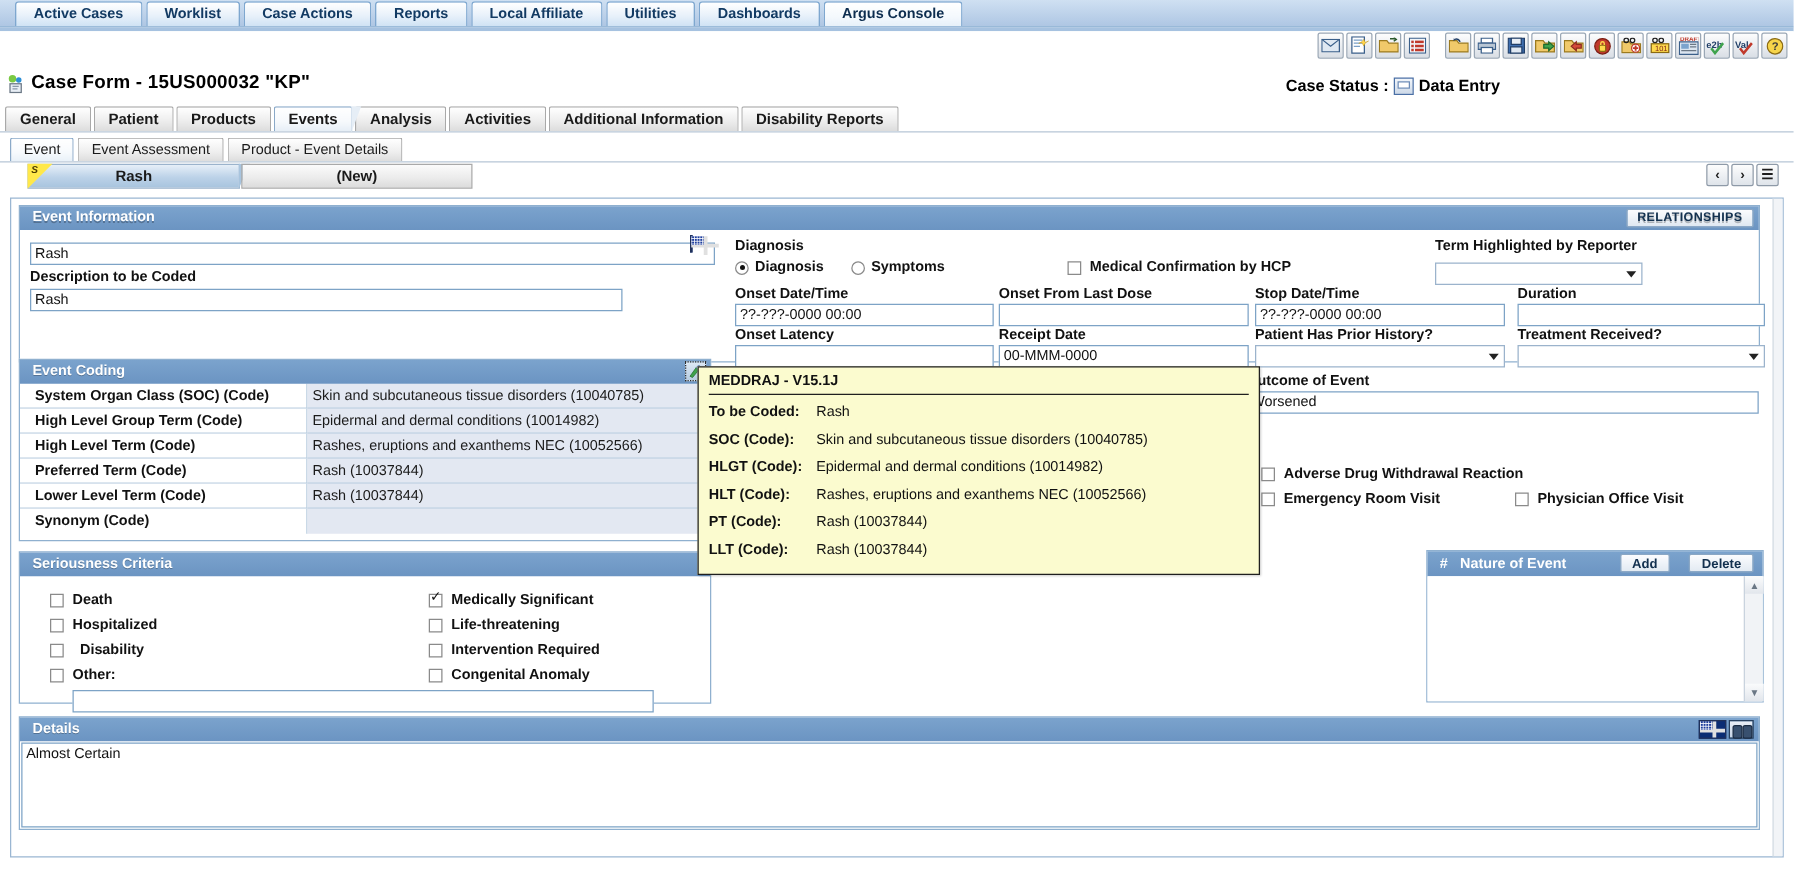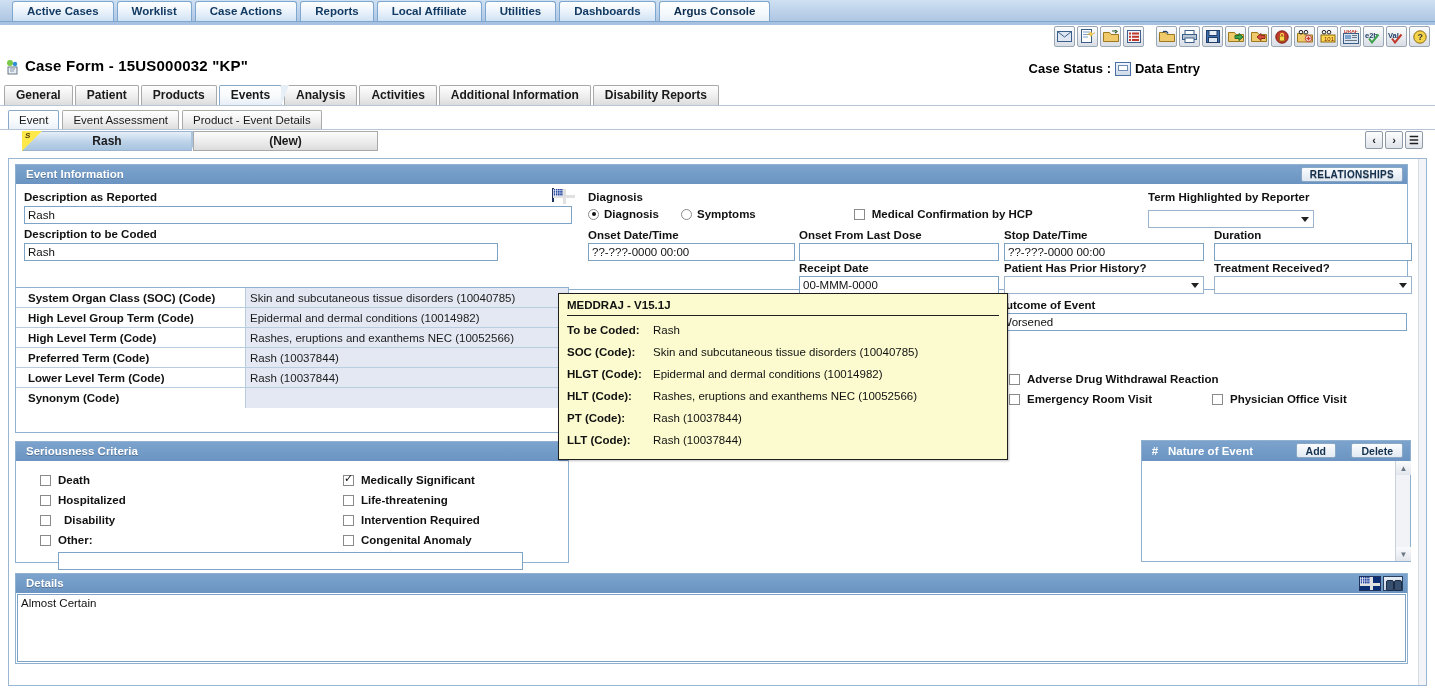--- a/index.html
+++ b/index.html
@@ -506,21 +506,20 @@
   <div class="form-frame">
     <div class="rightscroll"></div>
 
     <div class="panel" style="left:6px; top:5px; width:1393px; height:126px;">
       <div class="panel-hd">
         <span>Event Information</span>
         <div class="relbtn">RELATIONSHIPS</div>
       </div>
 
       <div style="position:absolute; left:8px; top:26px; width:548px;">
-        <div class="lbl">Description as Reported</div>
         <input class="inp" style="width: 548px; margin-top: 3px;" value="Rash">
         <div class="lbl" style="margin-top:4px;">Description to be Coded</div>
         <input class="inp" style="width: 474px; margin-top: 3px;" value="Rash">
       </div>
       <div style="position:absolute; left:536px; top:24px;">
         <span class="flag-uk"><i></i></span>
       </div>
 
       <div style="position:absolute; left:572px; top:26px;">
         <div class="lbl-lite">Diagnosis</div>
@@ -552,20 +551,24 @@
       </div>
       <div style="position:absolute; left:988px; top:64px;">
         <div class="lbl-lite">Stop Date/Time</div>
         <input class="inp" style="width: 200px; margin-top: 2px;" value="??-???-0000 00:00">
       </div>
       <div style="position:absolute; left:1198px; top:64px;">
         <div class="lbl-lite">Duration</div>
         <input class="inp" style="width: 198px; margin-top: 2px;" value="">
       </div>
 
+      <div style="position:absolute; left:572px; top:97px;">
+        <div class="lbl-lite">Onset Latency</div>
+        <input class="inp" style="width: 207px; margin-top: 2px;" value="">
+      </div>
       <div style="position:absolute; left:783px; top:97px;">
         <div class="lbl-lite">Receipt Date</div>
         <input class="inp" style="width: 200px; margin-top: 2px;" value="00-MMM-0000">
       </div>
       <div style="position:absolute; left:1198px; top:97px;">
         <div class="lbl-lite">Treatment Received?</div>
         <div class="sel-box" style="width:198px; margin-top:2px;">
           <span class="arrow"></span>
           <span style="padding-left:3px; line-height:17px; display:block; font-size:11.5px;"></span>
         </div>
@@ -597,20 +600,29 @@
       </div>
     </div>
     <div style="position:absolute; left:1203px; top:234px;">
       <div class="cbrow">
         <span class="chk"></span>
         <span class="lbl">Physician Office Visit</span>
       </div>
     </div>
 
     <div class="panel" style="left:6px; top:128px; width:554px; height:146px;">
+      <div class="panel-hd">
+        <span>Event Coding</span>
+        <div class="codehd-icon">
+          <svg width="13" height="12" viewBox="0 0 13 12" style="margin:1px;">
+              <path d="M2 10 L7 3 L9 5 L4 11 Z" fill="#3fa34d" stroke="#1f6b2b" stroke-width=".6"></path>
+              <path d="M7 3 L9 1 L11 3 L9 5 Z" fill="#cfe0f2" stroke="#4a6fa5" stroke-width=".6"></path>
+            </svg>
+        </div>
+      </div>
 
       <div>
         <div class="coderow">
           <div class="codelbl">System Organ Class (SOC) (Code)</div>
           <div class="codeval">Skin and subcutaneous tissue disorders (10040785)</div>
         </div>
         <div class="coderow">
           <div class="codelbl">High Level Group Term (Code)</div>
           <div class="codeval">Epidermal and dermal conditions (10014982)</div>
         </div>

